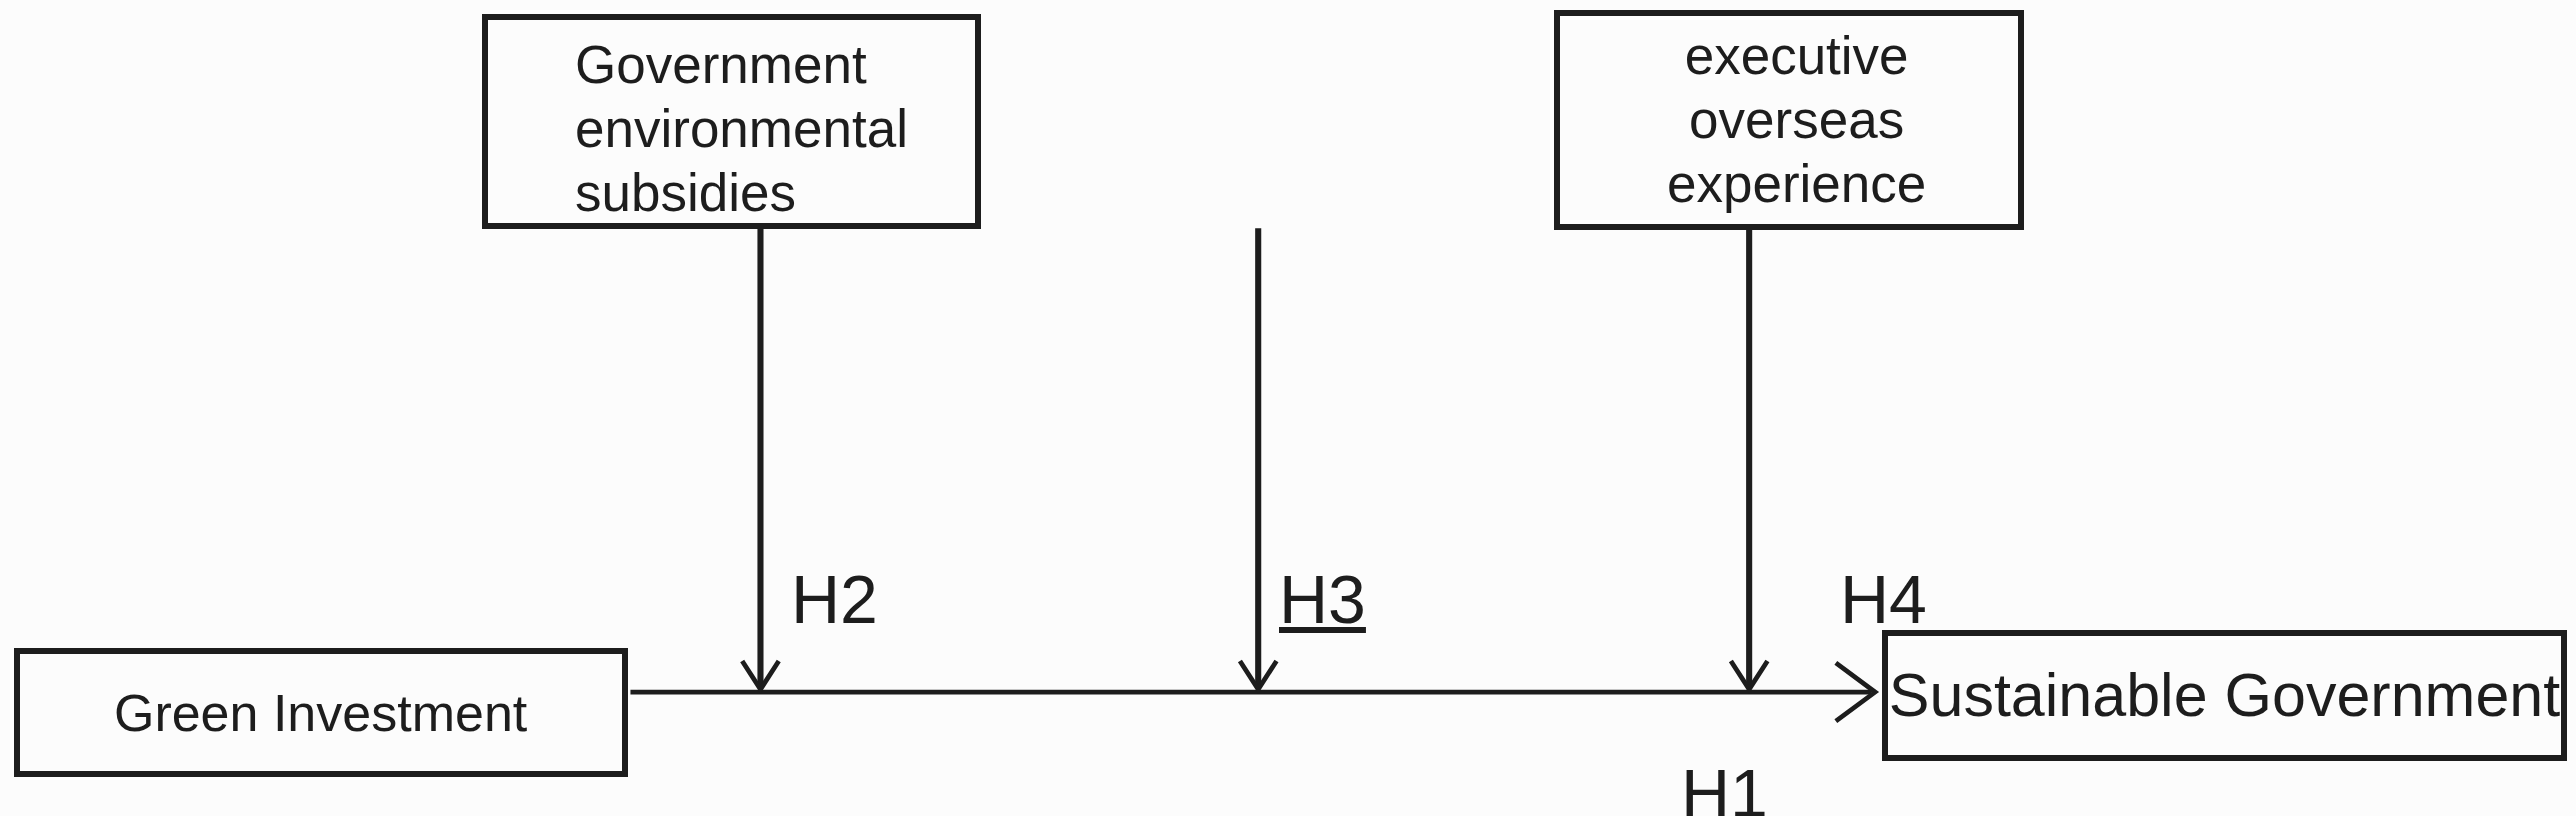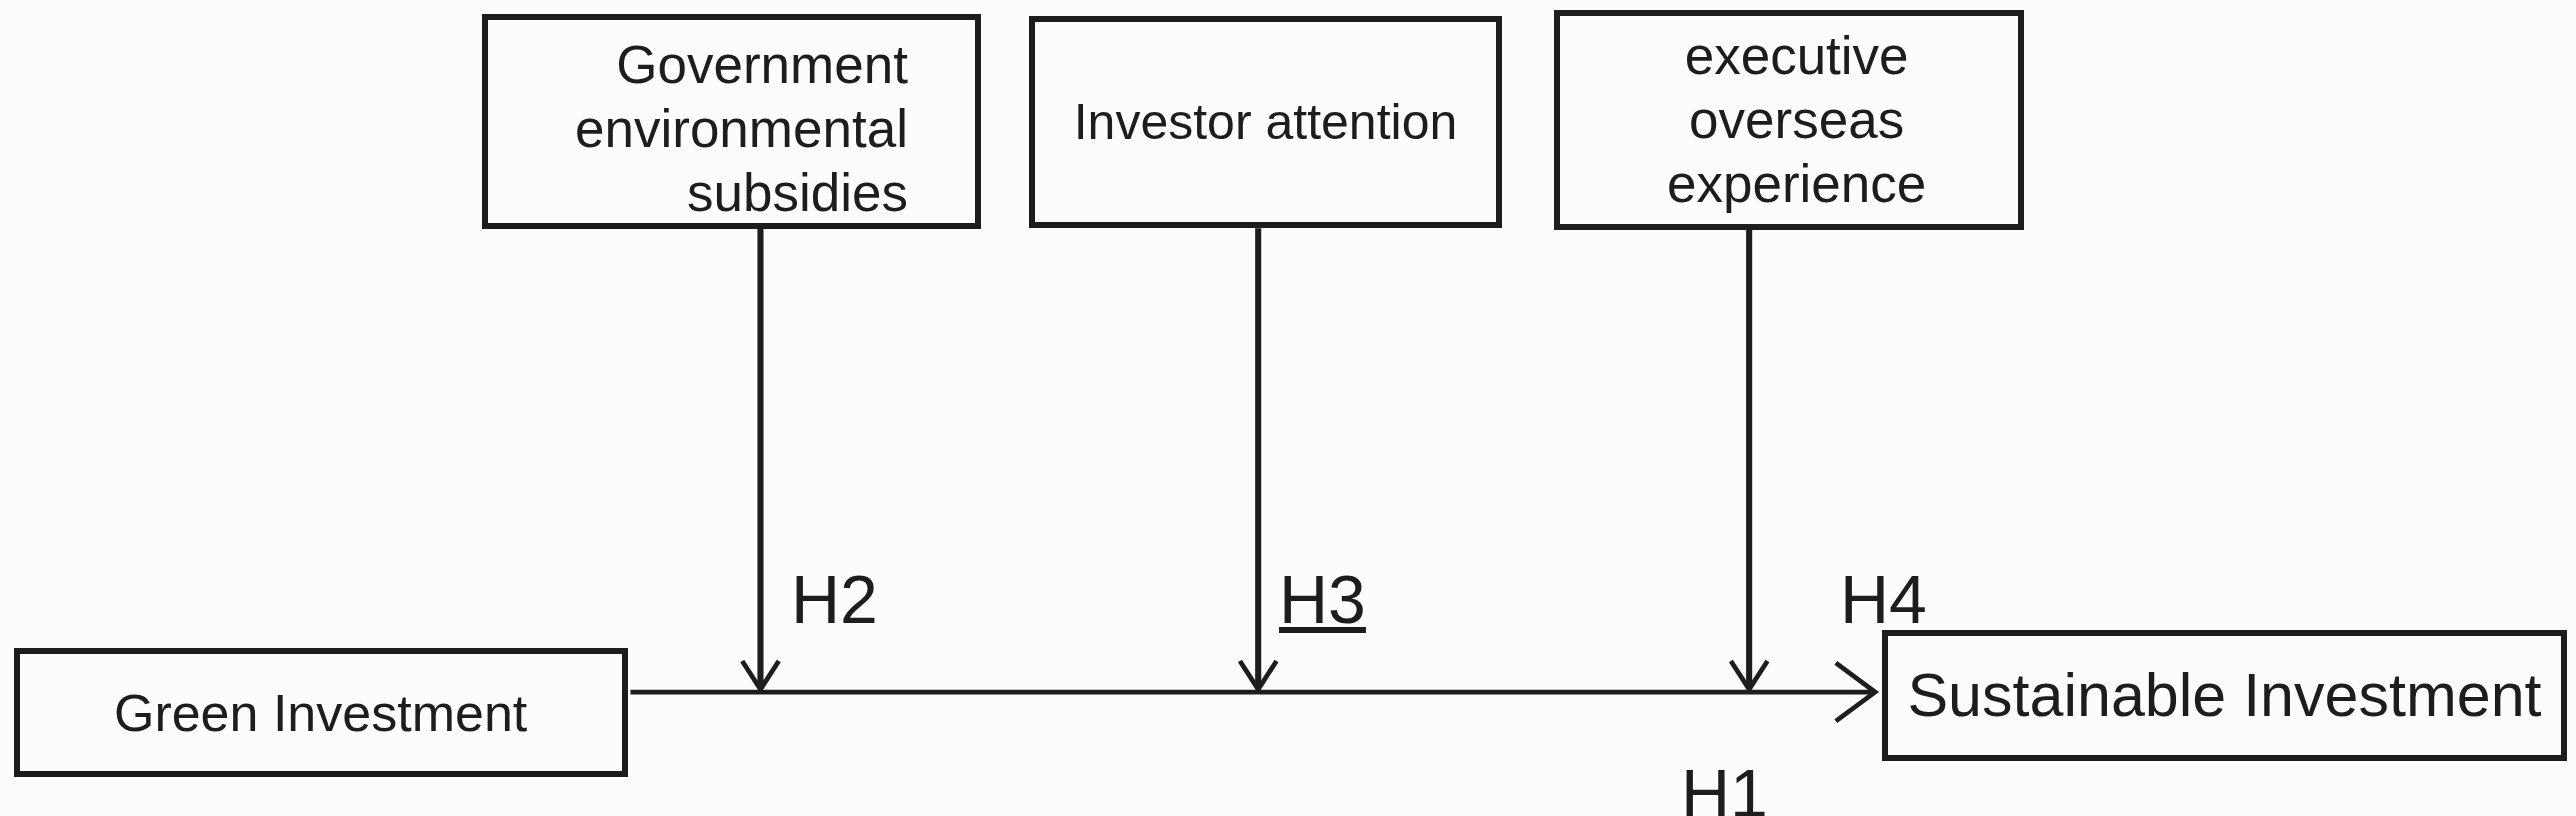--- a/index.html
+++ b/index.html
@@ -27,21 +27,21 @@
     box-sizing:border-box;
     display:flex;
     align-items:center;
   }
   .dbox .box-label{
     white-space:pre-line;
     color:var(--text);
   }
   
   #box-gov{ left:482px; top:13.6px; width:499px; height:215px; }
-  #box-gov .box-label{ font-size:53px; line-height:64px; padding-left:87px; padding-top:16px; text-align:right; }
+  #box-gov .box-label{ font-size:53px; line-height:64px; padding-left:87px; padding-top:16px; text-align:left; }
   #box-inv{ left:1029px; top:16.3px; width:473px; height:212px; justify-content:center; }
   #box-inv .box-label{ font-size:50px; line-height:61px; text-align:center; }
   #box-exe{ left:1554px; top:9.5px; width:470px; height:220px; }
   #box-exe .box-label{ font-size:53px; line-height:64px; padding-left:107px; text-align:center; }
   
   #box-green{ left:13.6px; top:648px; width:614px; height:129px; justify-content:center; }
   #box-green .box-label{ font-size:52px; line-height:1; text-align:center; }
   #box-sus{ left:1882px; top:630px; width:685px; height:131px; justify-content:center; }
   #box-sus .box-label{ font-size:61px; line-height:1; text-align:center; }
 
@@ -86,36 +86,33 @@
     <line x1="2582" y1="338" x2="2582" y2="1012" stroke-width="9"></line>
     <polyline points="2555,976 2582,1018 2609,976" stroke-width="7"></polyline>
   </svg>
 
   <div class="dbox" id="box-gov">
     <div class="box-label">Government
 environmental
 subsidies</div>
   </div>
 
-  <div class="dbox" id="box-inv">
-    <div class="box-label">Investor attention</div>
-  </div>
 
   <div class="dbox" id="box-exe">
     <div class="box-label">executive
 overseas
 experience</div>
   </div>
 
   <div class="dbox" id="box-green">
     <div class="box-label">Green Investment</div>
   </div>
 
   <div class="dbox" id="box-sus">
-    <div class="box-label">Sustainable Investment</div>
+    <div class="box-label">Sustainable Government</div>
   </div>
 
   <div class="hyp-label" id="label-h2">H2</div>
   <div class="hyp-label" id="label-h3">H3</div>
   <div class="hyp-label" id="label-h4">H4</div>
   <div class="hyp-label" id="label-h1">H1</div>
 
 </div>
 
 

